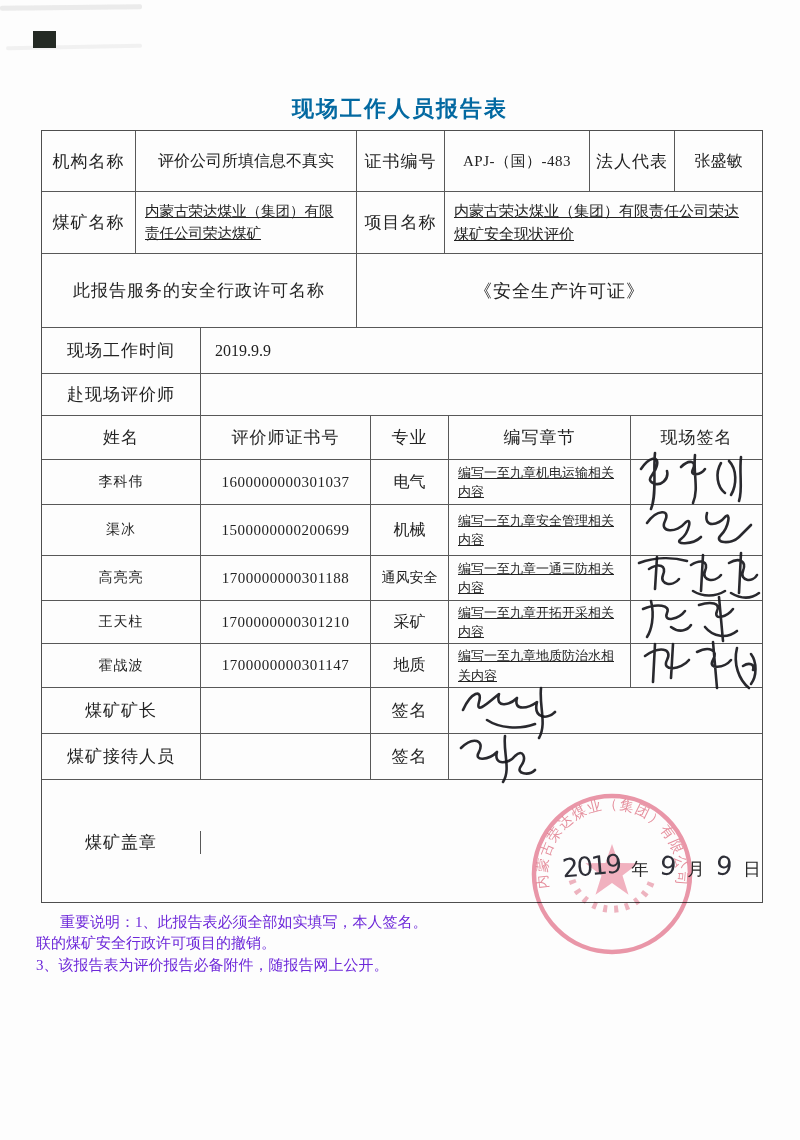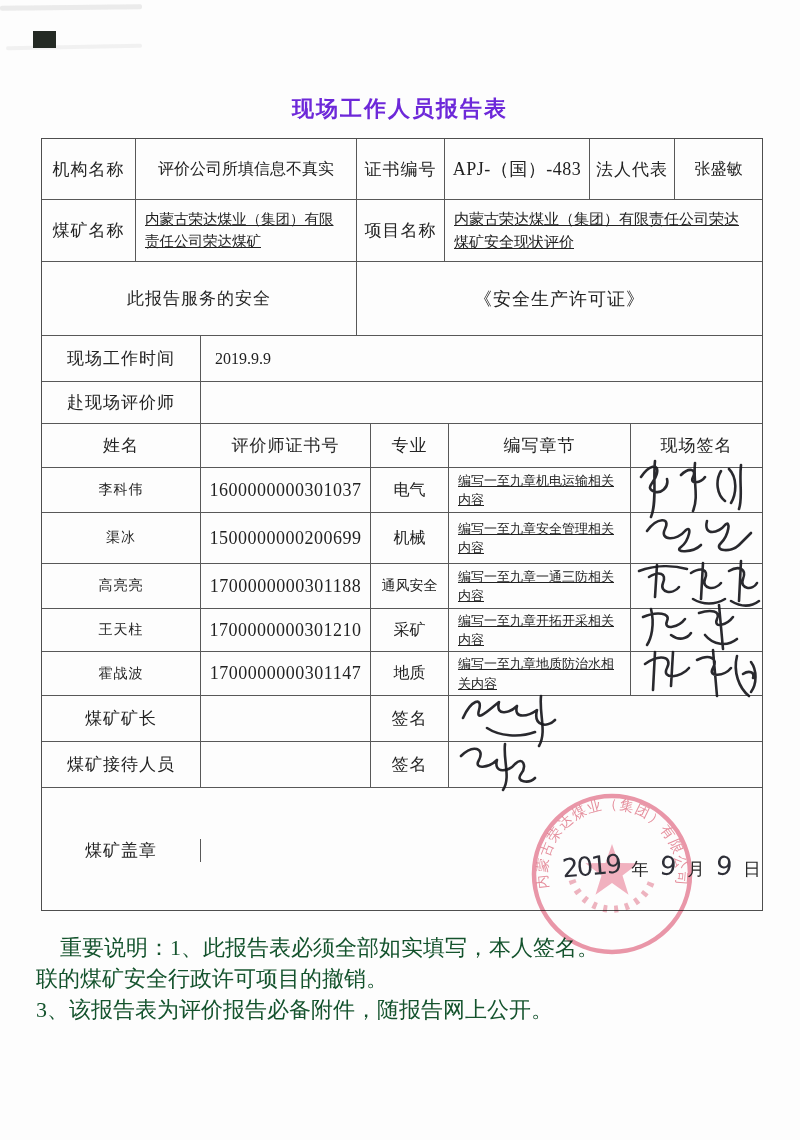--- a/index.html
+++ b/index.html
@@ -6,44 +6,44 @@
   .page{
     position:relative;width:800px;height:1140px;margin:0 auto;
     background:#fdfdfd;overflow:hidden;
     font-family:"Liberation Serif","DejaVu Serif",serif;color:#222;
   }
   .streak{position:absolute;background:#e3e3e3;opacity:.7;border-radius:2px;}
   .streak1{left:0;top:5px;width:142px;height:5px;transform:rotate(-.6deg);}
   .streak2{left:6px;top:45px;width:136px;height:4px;opacity:.45;transform:rotate(-1deg);}
   .artifact{position:absolute;left:33px;top:31px;width:23px;height:17px;background:#242a24;}
   .title{position:absolute;top:94px;left:0;width:100%;margin:0;text-align:center;
-    font-size:22px;font-weight:bold;letter-spacing:2px;color:#6d28d9;}
-  .form-table{position:absolute;left:41px;top:138px;width:722px;height:773px;
+    font-size:22px;font-weight:bold;letter-spacing:2px;color:#0369a1;}
+  .form-table{position:absolute;left:41px;top:130px;width:722px;height:773px;
     border:1.6px solid #4e4e4e;box-sizing:border-box;display:flex;flex-direction:column;}
   .row{display:flex;border-bottom:1.4px solid #585858;box-sizing:border-box;flex:0 0 auto;}
   .row:last-child{border-bottom:none;align-items:center;}
   .cell{border-right:1.4px solid #585858;box-sizing:border-box;display:flex;flex:0 0 auto;
     align-items:center;justify-content:center;text-align:center;position:relative;overflow:visible;}
   .grow{flex:1 1 auto;border-right:none;}
   .left{justify-content:flex-start;text-align:left;padding:0 9px;}
   .w94{width:94px}.w221{width:221px}.w88{width:88px}.w145{width:145px}.w85{width:85px}
   .w315{width:315px}.w159{width:159px}.w170{width:170px}.w78{width:78px}.w182{width:182px}
   .h61{height:61px}.h62{height:62px}.h74{height:74px}.h46{height:46px}.h42{height:42px}
   .h44{height:44px}.h45{height:45px}.h51{height:51px}.h43{height:43px}.h124{height:124px}
   .lbl{font-size:17px;color:#242424;letter-spacing:1px;}
   .val{font-size:16px;}
-  .num{font-size:18px;letter-spacing:.5px;}
+  .num{font-size:15px;letter-spacing:.5px;}
   .name{font-size:14px;letter-spacing:1px;}
   .small{font-size:13px;line-height:1.5;text-decoration:underline;}
   .big{font-size:18px;letter-spacing:1px;}
   .two-line{line-height:2.1;}
   .sig{position:absolute;pointer-events:none;}
   .sig path{fill:none;stroke:#17171c;stroke-width:2.6;stroke-linecap:round;stroke-linejoin:round;opacity:.92;}
-  .notes{position:absolute;left:36px;top:932px;width:736px;font-size:22px;
-    line-height:1.42;color:#14532d;}
+  .notes{position:absolute;left:36px;top:912px;width:736px;font-size:15px;
+    line-height:1.42;color:#6d28d9;}
   .notes .n1{padding-left:24px;}
   .stamp{position:absolute;left:522px;top:784px;mix-blend-mode:multiply;opacity:.82;}
   .dateline{position:absolute;left:562px;top:851px;display:flex;align-items:baseline;
     gap:11px;z-index:5;white-space:nowrap;}
   .dateline .hand{font-family:"DejaVu Sans",sans-serif;font-size:26px;color:#2e2f38;
     letter-spacing:-2px;transform:rotate(-5deg);display:inline-block;}
   .dateline .hand.d{transform:rotate(6deg);letter-spacing:0;}
   .dateline .unit{font-size:17.5px;color:#262626;}
 </style>
 </head>
@@ -70,20 +70,21 @@
     <div class="row h62">
       <div class="cell lbl w94">煤矿名称</div>
       <div class="cell val w221 left small" style="font-size:14.5px">内蒙古荣达煤业（集团）有限责任公司荣达煤矿</div>
       <div class="cell lbl w88">项目名称</div>
       <div class="cell val grow left small" style="font-size:15px">内蒙古荣达煤业（集团）有限责任公司荣达煤矿安全现状评价</div>
     </div>
 
     <div class="row h74">
       <div class="cell lbl w315 two-line">
         <div>此报告服务的安全</div>
+        <div>行政许可名称</div>
       </div>
       <div class="cell big grow">《安全生产许可证》</div>
     </div>
 
     <div class="row h46">
       <div class="cell lbl w159">现场工作时间</div>
       <div class="cell val grow left" style="padding-left:14px">2019.9.9</div>
     </div>
 
     <div class="row h42">

